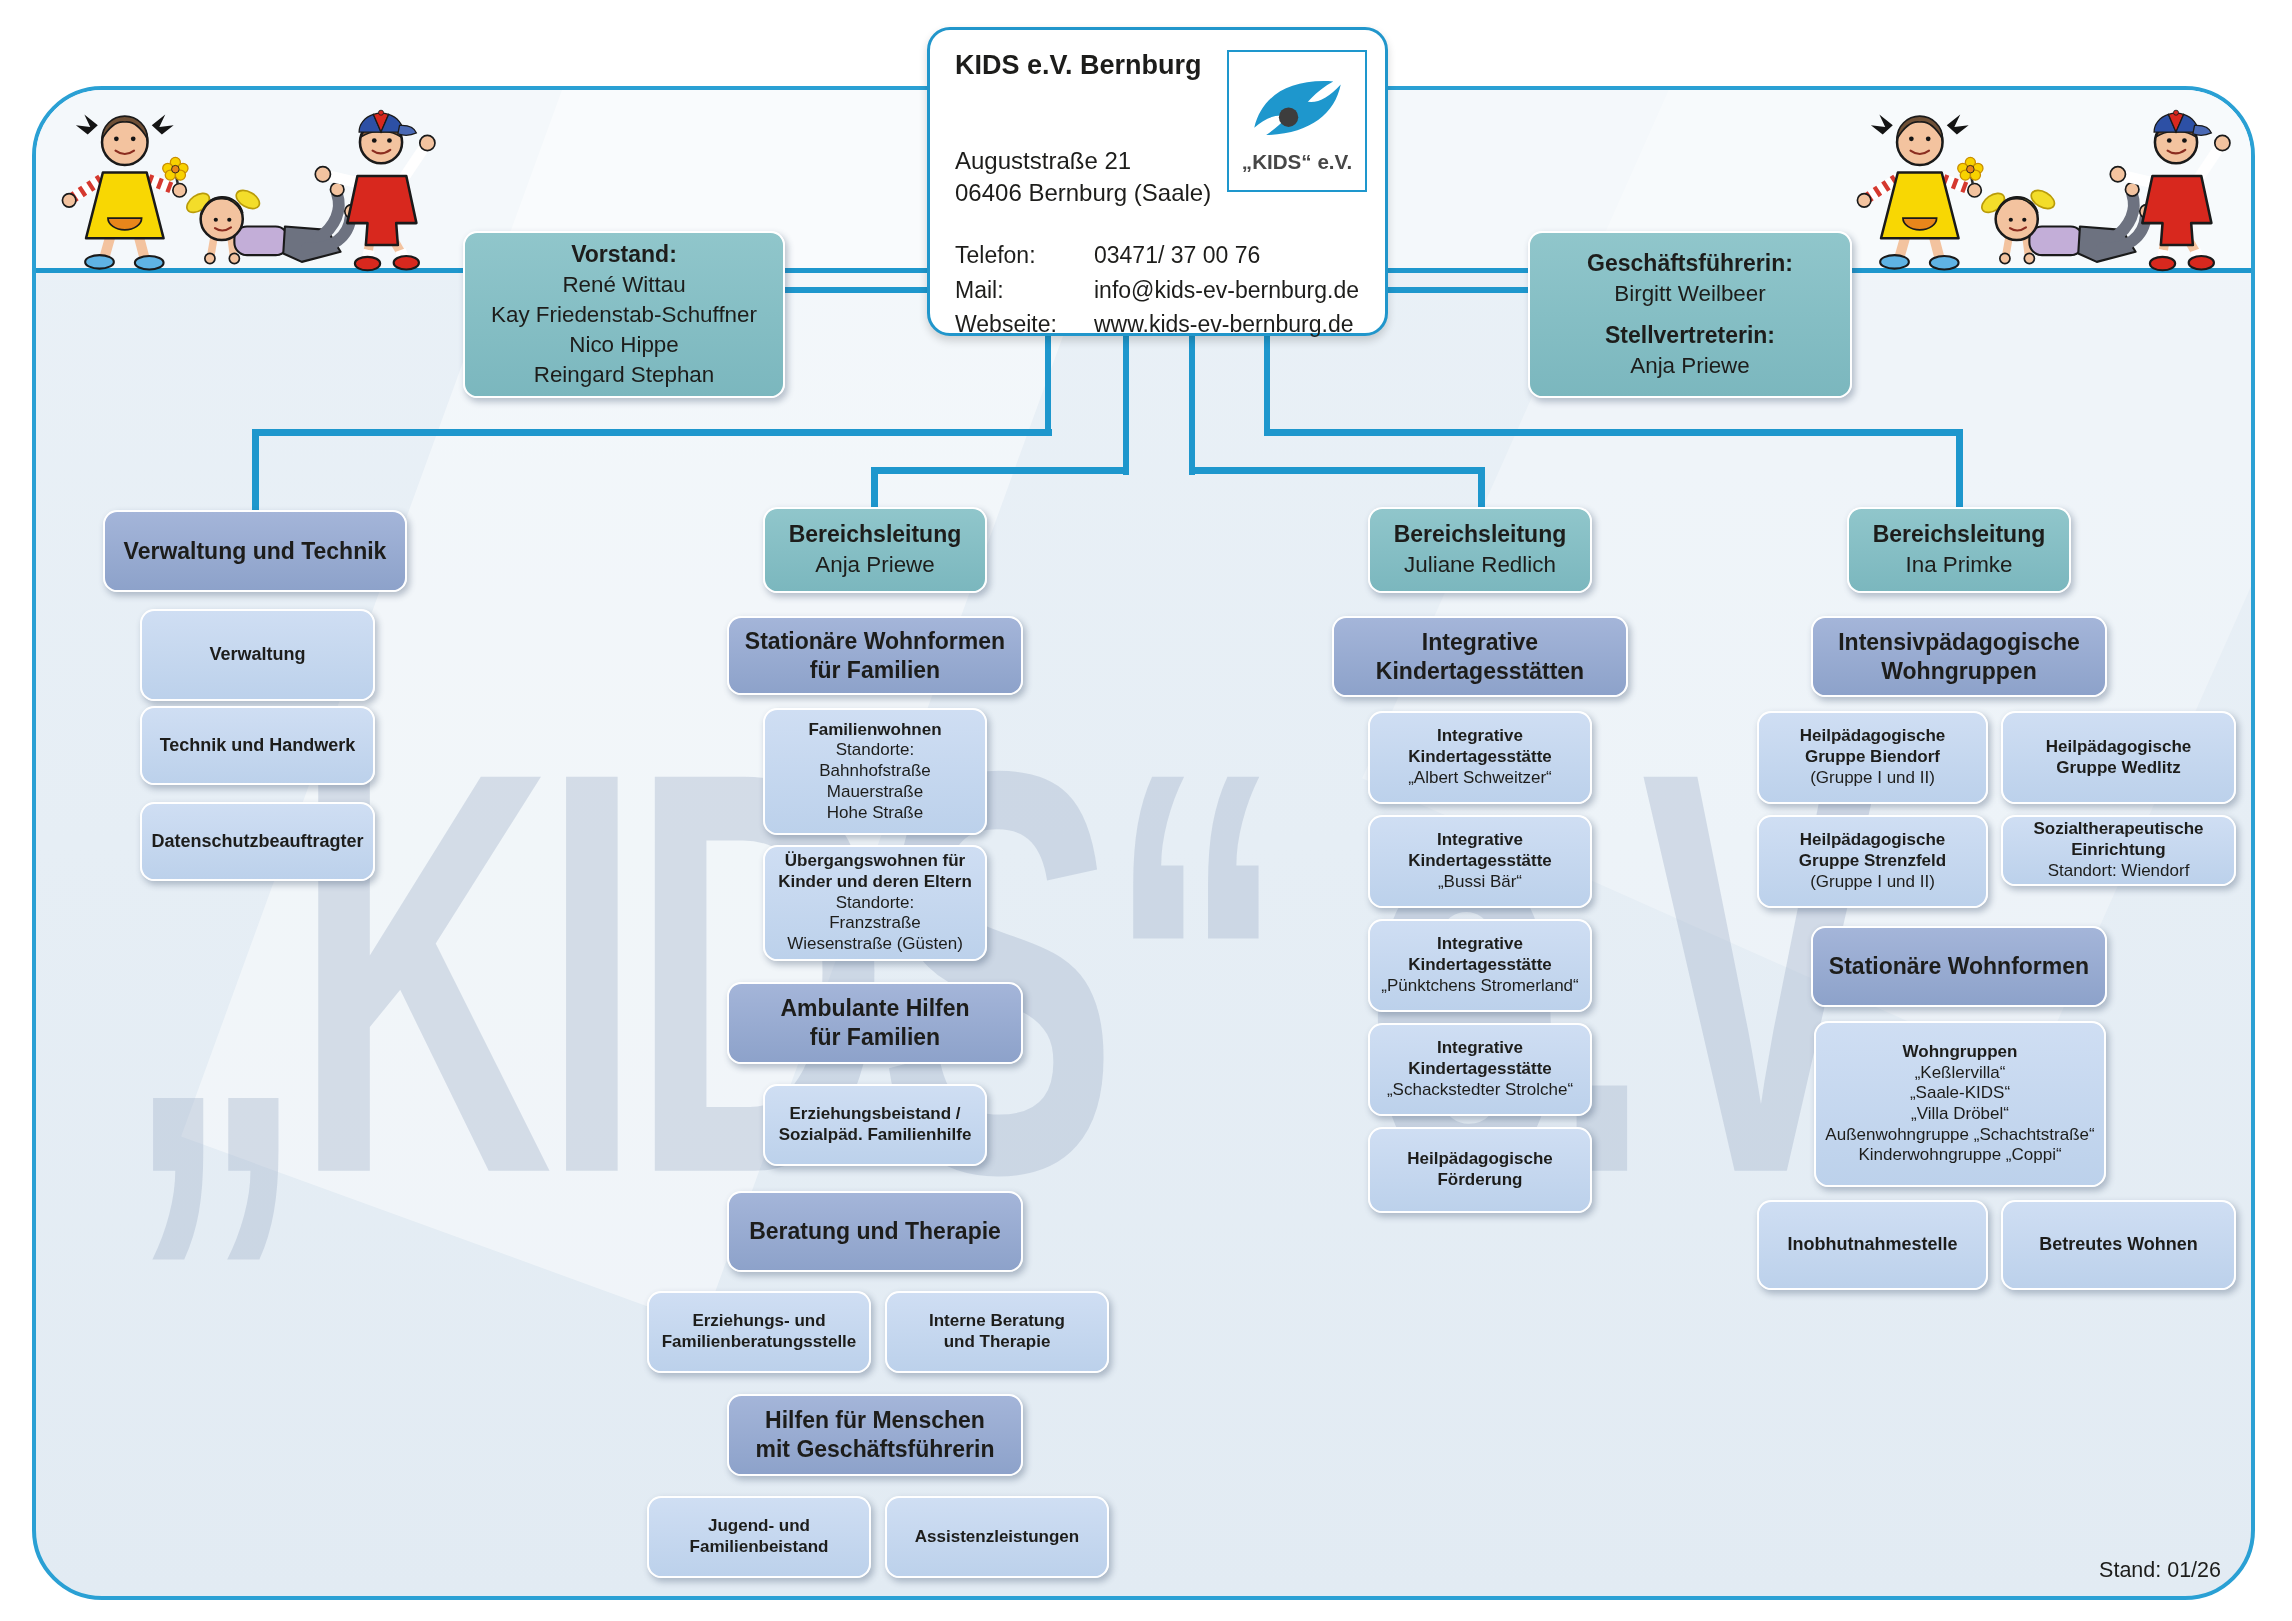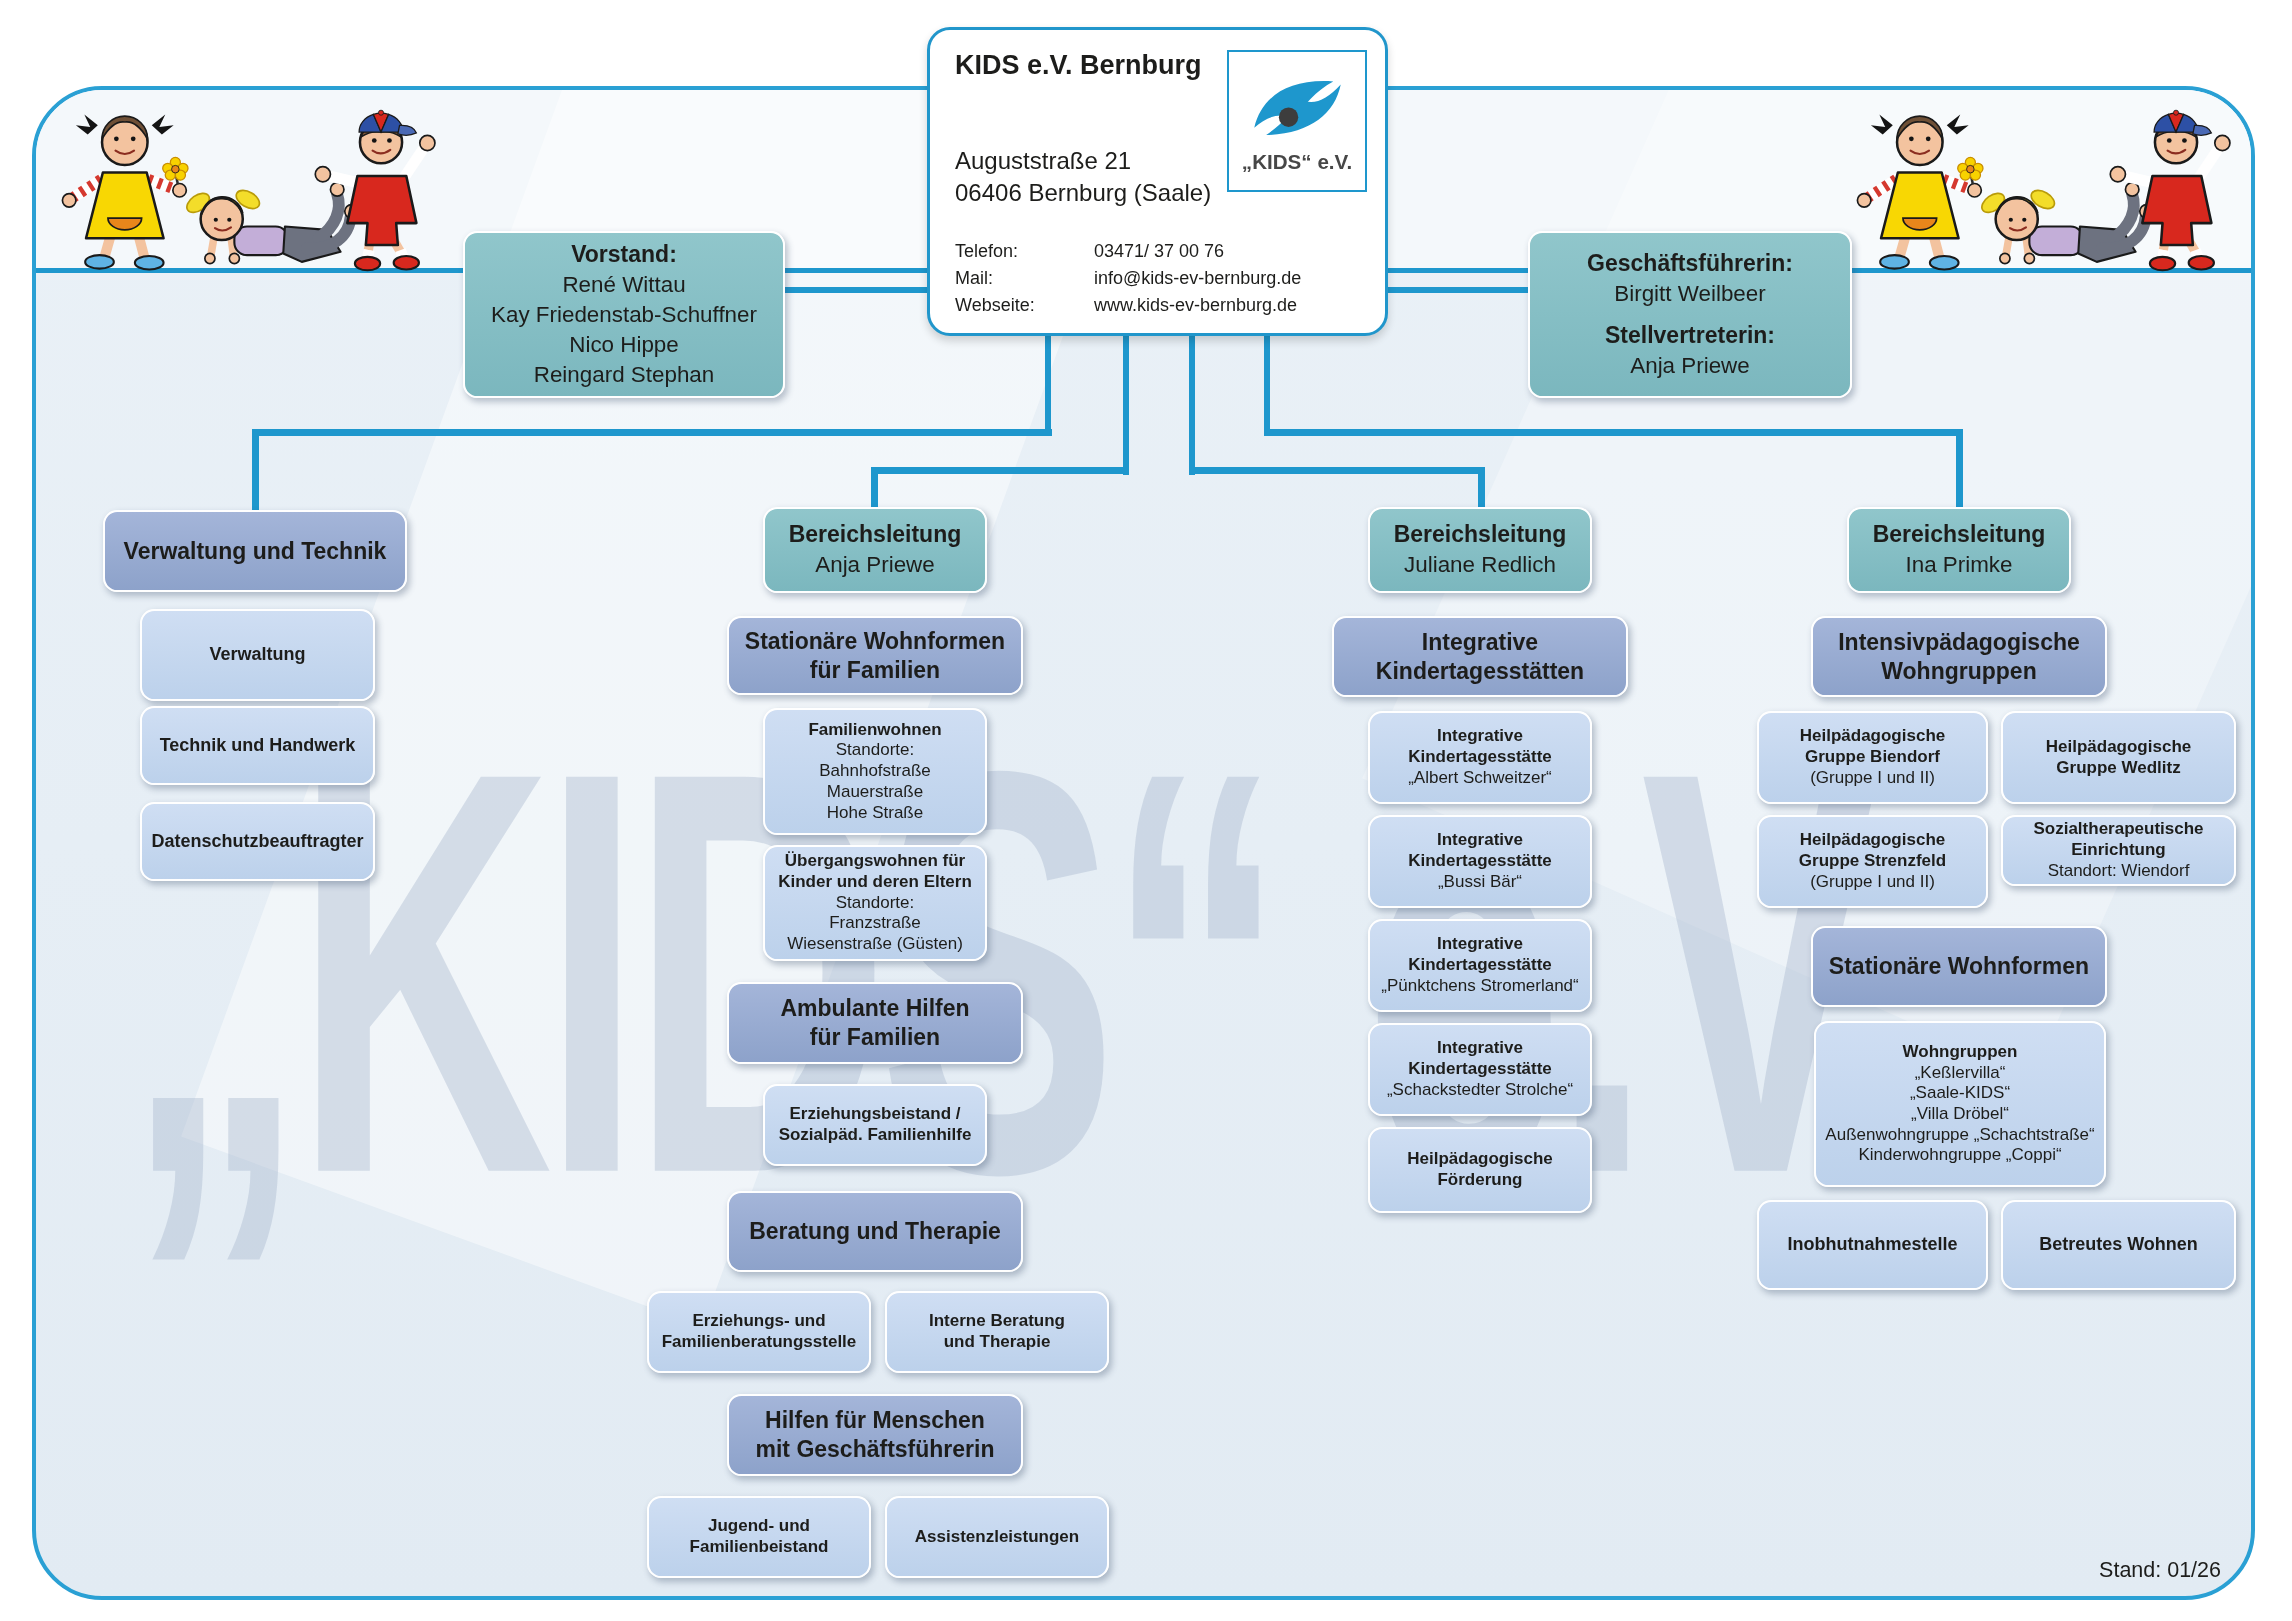--- a/index.html
+++ b/index.html
@@ -31,21 +31,21 @@
   .role{font-weight:bold;font-size:23px;line-height:1.35;}
   .nm{font-size:22.4px;line-height:1.35;}
   .b1{font-weight:bold;font-size:17px;line-height:1.22;}
   .one{font-weight:bold;font-size:18px;line-height:1.2;}
 
   
   .card{position:absolute;left:927px;top:27px;width:461px;height:309px;box-sizing:border-box;
         background:#fff;border:3.6px solid #2196cb;border-radius:23px;box-shadow:0 4.5px 9px rgba(0,0,0,0.16);}
   .card-title{position:absolute;left:25px;top:19.7px;font-size:27px;font-weight:bold;}
   .addr{position:absolute;left:25px;top:115px;font-size:24px;line-height:1.35;}
-  .contacts{position:absolute;left:25px;top:208px;font-size:18px;line-height:1.5;}
+  .contacts{position:absolute;left:25px;top:208px;font-size:23px;line-height:1.5;}
   .crow{display:flex;}
   .clabel{width:139px;}
   .logo-box{position:absolute;right:18px;top:19.7px;width:140px;height:142px;box-sizing:border-box;
             border:2.7px solid #1e97cd;background:#fff;display:flex;flex-direction:column;align-items:center;justify-content:center;}
   .logo-cap{font-size:20.6px;font-weight:bold;color:#474747;}
 
   .stand{position:absolute;left:2076px;top:1558px;width:145px;text-align:right;font-size:21.5px;}
 
   .kids{position:absolute;}
 </style>

